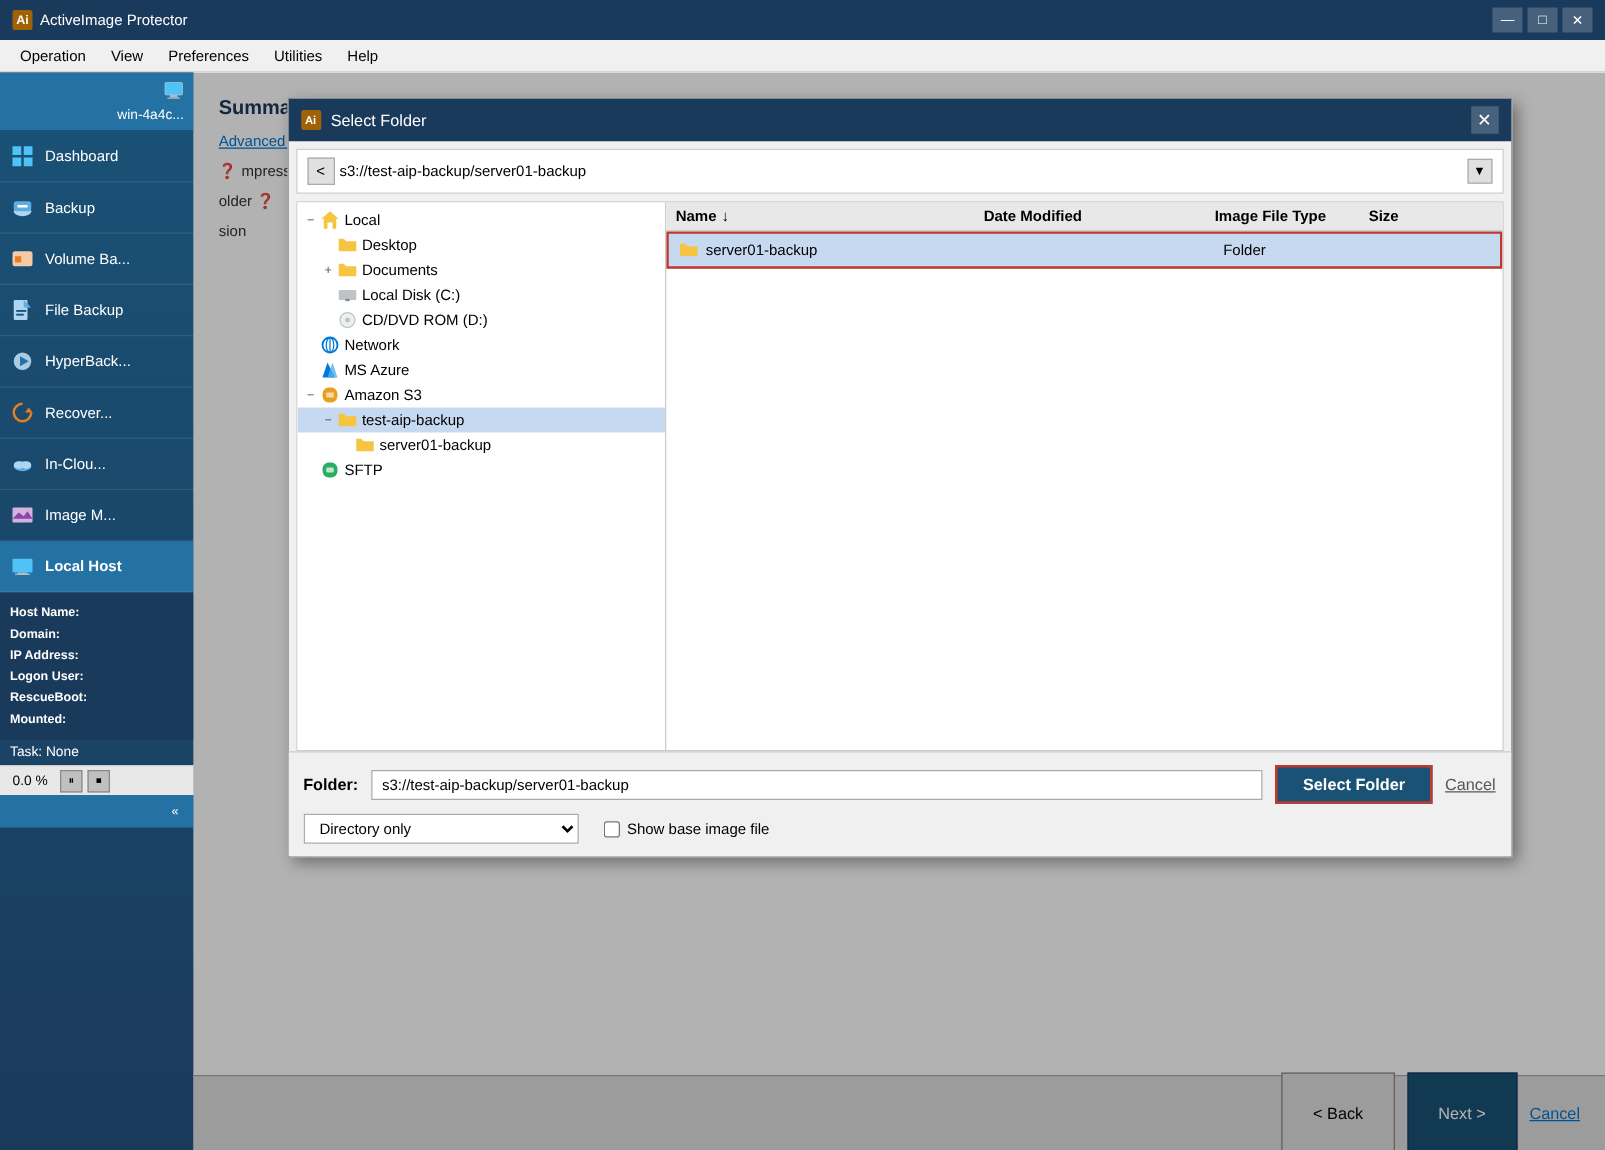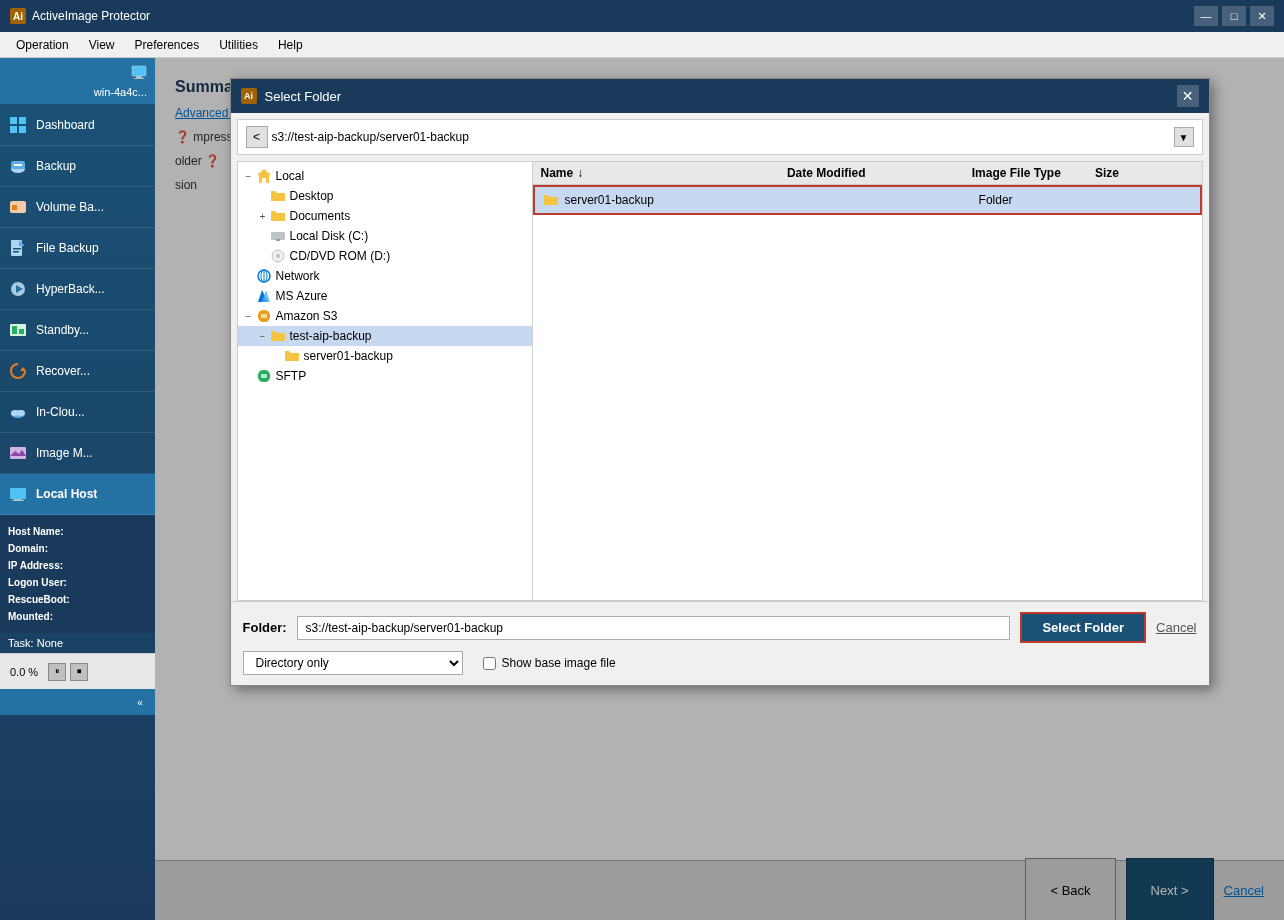--- a/index.html
+++ b/index.html
@@ -125,21 +125,21 @@
       padding: 8px;
       font-size: 10px;
       line-height: 1.7;
     }
     .host-info-label { color: white; font-weight: bold; }
     .task-line { color: white; font-size: 11px; padding: 4px 8px; }
 
     
     .progress-area {
       background: #e8e8e8;
-      height: 36px;
+      height: 24px;
       display: flex;
       align-items: center;
       padding: 0 10px;
       gap: 10px;
       border-top: 1px solid #ccc;
     }
     .progress-controls { display: flex; gap: 4px; }
     .progress-btn {
       width: 18px;
       height: 18px;
@@ -552,30 +552,20 @@
     <div class="sidebar-item">
       <div class="sidebar-item-icon">
         <svg width="18" height="18">
             <circle cx="9" cy="9" r="7" fill="#a9cce3"></circle>
             <polygon points="7,5 14,9 7,13" fill="#2471a3"></polygon>
           </svg>
       </div>
       <span>HyperBack...</span>
     </div>
 
-    <div class="sidebar-item">
-      <div class="sidebar-item-icon">
-        <svg width="18" height="18">
-            <rect x="1" y="3" width="16" height="12" rx="1" fill="#d5f5e3"></rect>
-            <rect x="3" y="5" width="5" height="8" fill="#27ae60"></rect>
-            <rect x="10" y="8" width="5" height="5" fill="#27ae60"></rect>
-          </svg>
-      </div>
-      <span>Standby...</span>
-    </div>
 
     <div class="sidebar-item">
       <div class="sidebar-item-icon">
         <svg width="18" height="18">
             <path d="M9 2 A7 7 0 1 0 16 9" stroke="#e67e22" stroke-width="2" fill="none"></path>
             <polygon points="14,5 17,9 11,9" fill="#e67e22"></polygon>
           </svg>
       </div>
       <span>Recover...</span>
     </div>

